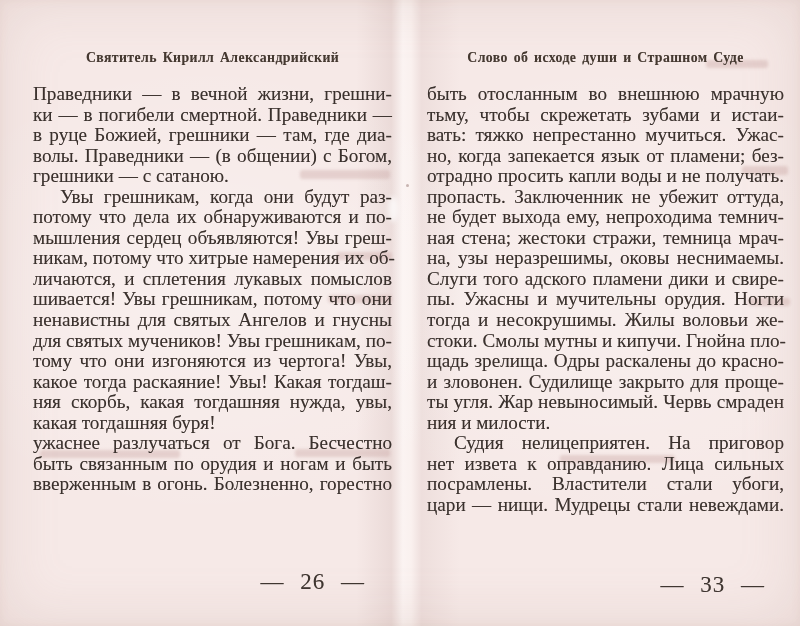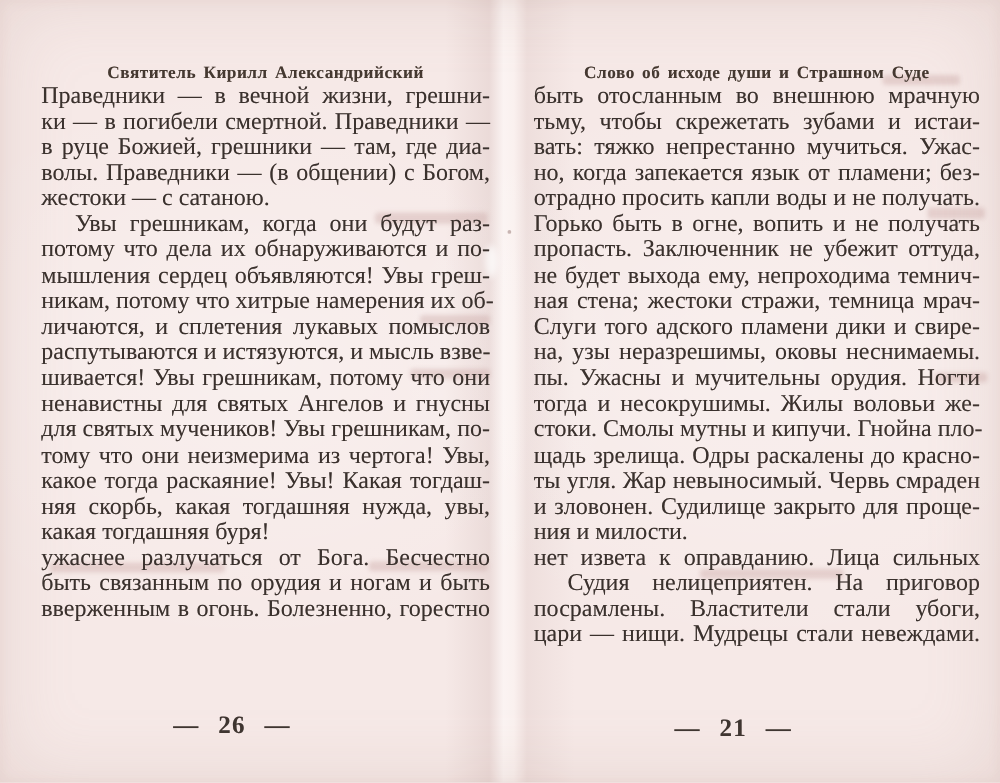--- a/index.html
+++ b/index.html
@@ -40,30 +40,30 @@
   .page{position:absolute;top:0;height:626px;color:var(--ink);}
   .page.left{left:33px;width:359px;}
   .page.right{left:427px;width:357px;}
   .running-head{
     position:absolute;top:50px;left:0;right:0;
     text-align:center;font-weight:700;font-size:13.8px;
     letter-spacing:0.4px;word-spacing:2px;color:#453931;
     text-shadow:0 0 0.5px rgba(69,57,49,0.35);
   }
   .body{
-    position:absolute;top:67px;left:0;right:0;
+    position:absolute;top:84px;left:0;right:0;
     font-size:19.2px;line-height:20.55px;
     text-shadow:0 0 0.5px rgba(58,49,45,0.35);
   }
   .line{text-align:justify;text-align-last:justify;white-space:nowrap;}
   .line.last{text-align-last:left;}
   .line.indent{text-indent:27px;}
   .folio{
-    position:absolute;left:0;right:0;text-align:center;
-    font-size:20px;font-weight:700;color:#3e3530;
+    position:absolute;left:0;right:0;text-align:right;
+    font-size:23px;font-weight:400;color:#3e3530;
     word-spacing:9px;letter-spacing:1px;
     text-shadow:0 0 0.5px rgba(58,49,45,0.3);
   }
   .page.left .folio{top:569px;transform:translateX(-27px);}
   .page.right .folio{top:572px;transform:translateX(-19px);}
   .ghost{
     position:absolute;background:rgba(201,163,160,0.38);
     filter:blur(1.7px);border-radius:3px;pointer-events:none;
   }
   .speck{position:absolute;background:rgba(150,120,115,0.5);border-radius:50%;pointer-events:none;}
@@ -88,63 +88,61 @@
   <div class="speck" style="left:406px;top:184px;width:3px;height:3px"></div>
   <div class="speck" style="left:623px;top:121px;width:2px;height:2px"></div>
 
   <div class="page left">
     <div class="running-head">Святитель Кирилл Александрийский</div>
     <div class="body">
         <div class="line">Праведники — в вечной жизни, грешни-</div>
         <div class="line">ки — в погибели смертной. Праведники —</div>
         <div class="line">в руце Божией, грешники — там, где диа-</div>
         <div class="line">волы. Праведники — (в общении) с Богом,</div>
-        <div class="line last">жестоки — с сатаною.</div>
+        <div class="line last">грешники — с сатаною.</div>
         <div class="line indent">Увы грешникам, когда они будут раз-</div>
         <div class="line">потому что дела их обнаруживаются и по-</div>
         <div class="line">мышления сердец объявляются! Увы греш-</div>
         <div class="line">никам, потому что хитрые намерения их об-</div>
         <div class="line">личаются, и сплетения лукавых помыслов</div>
-        <div class="line">распутываются и истязуются, и мысль взве-</div>
         <div class="line">шивается! Увы грешникам, потому что они</div>
         <div class="line">ненавистны для святых Ангелов и гнусны</div>
         <div class="line">для святых мучеников! Увы грешникам, по-</div>
-        <div class="line">тому что они неизмерима из чертога! Увы,</div>
+        <div class="line">тому что они изгоняются из чертога! Увы,</div>
         <div class="line">какое тогда раскаяние! Увы! Какая тогдаш-</div>
         <div class="line">няя скорбь, какая тогдашняя нужда, увы,</div>
         <div class="line last">какая тогдашняя буря!</div>
         <div class="line">ужаснее разлучаться от Бога. Бесчестно</div>
         <div class="line">быть связанным по орудия и ногам и быть</div>
         <div class="line">вверженным в огонь. Болезненно, горестно</div>
       </div>
     <div class="folio">— 26 —</div>
   </div>
 
   <div class="page right">
     <div class="running-head">Слово об исходе души и Страшном Суде</div>
     <div class="body">
         <div class="line">быть отосланным во внешнюю мрачную</div>
         <div class="line">тьму, чтобы скрежетать зубами и истаи-</div>
         <div class="line">вать: тяжко непрестанно мучиться. Ужас-</div>
         <div class="line">но, когда запекается язык от пламени; без-</div>
         <div class="line">отрадно просить капли воды и не получать.</div>
-        <div class="line">Горько быть в огне, вопить и не получать</div>
         <div class="line">пропасть. Заключенник не убежит оттуда,</div>
         <div class="line">не будет выхода ему, непроходима темнич-</div>
         <div class="line">ная стена; жестоки стражи, темница мрач-</div>
+        <div class="line">на, узы неразрешимы, оковы неснимаемы.</div>
         <div class="line">Слуги того адского пламени дики и свире-</div>
-        <div class="line">на, узы неразрешимы, оковы неснимаемы.</div>
         <div class="line">пы. Ужасны и мучительны орудия. Ногти</div>
         <div class="line">тогда и несокрушимы. Жилы воловьи же-</div>
         <div class="line">стоки. Смолы мутны и кипучи. Гнойна пло-</div>
         <div class="line">щадь зрелища. Одры раскалены до красно-</div>
+        <div class="line">и зловонен. Судилище закрыто для проще-</div>
         <div class="line">ты угля. Жар невыносимый. Червь смраден</div>
-        <div class="line">и зловонен. Судилище закрыто для проще-</div>
         <div class="line last">ния и милости.</div>
+        <div class="line indent">Судия нелицеприятен. На приговор</div>
         <div class="line">нет извета к оправданию. Лица сильных</div>
-        <div class="line indent">Судия нелицеприятен. На приговор</div>
         <div class="line">посрамлены. Властители стали убоги,</div>
         <div class="line">цари — нищи. Мудрецы стали невеждами.</div>
       </div>
-    <div class="folio">— 21 —</div>
+    <div class="folio">— 33 —</div>
   </div>
 
 </div>
 
 </body></html>

